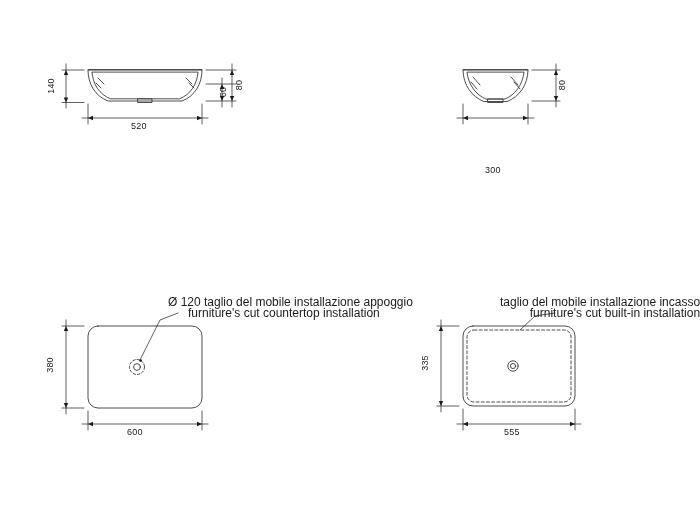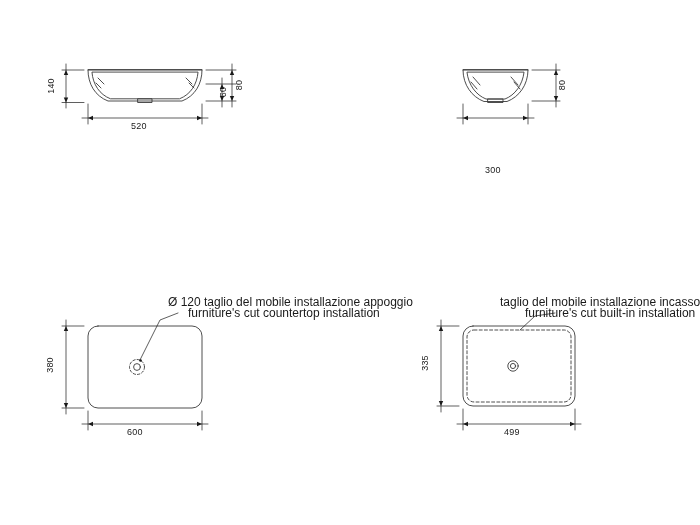--- a/index.html
+++ b/index.html
@@ -195,22 +195,22 @@
 
   <div class="dim-label" style="left:127px; top:427px;text-align:center;">600</div>
 
   <div class="dim-label rot90" style="left:37px; top:360px; width:26px; text-align:center;">380</div>
 
   <div class="note" style="left:168px; top:297px;">
     <span class="l1">Ø 120 taglio del mobile installazione appoggio</span>
     <span class="l2">furniture's cut countertop installation</span>
   </div>
 
-  <div class="dim-label" style="left:504px; top:427px;">499</div>
+  <div class="dim-label" style="left:504px; top:427px;">555</div>
 
   <div class="dim-label rot90" style="left:412px; top:358px; width:26px; text-align:center;">335</div>
 
-  <div class="note right-note" style="left:500px; top:297px;">
+  <div class="note right-note" style="left:500px; top:297px;text-align:right;">
     <span class="l1">taglio del mobile installazione incasso</span>
     <span class="l2">furniture's cut built-in installation</span>
   </div>
 
 </div>
 
 </body></html>

